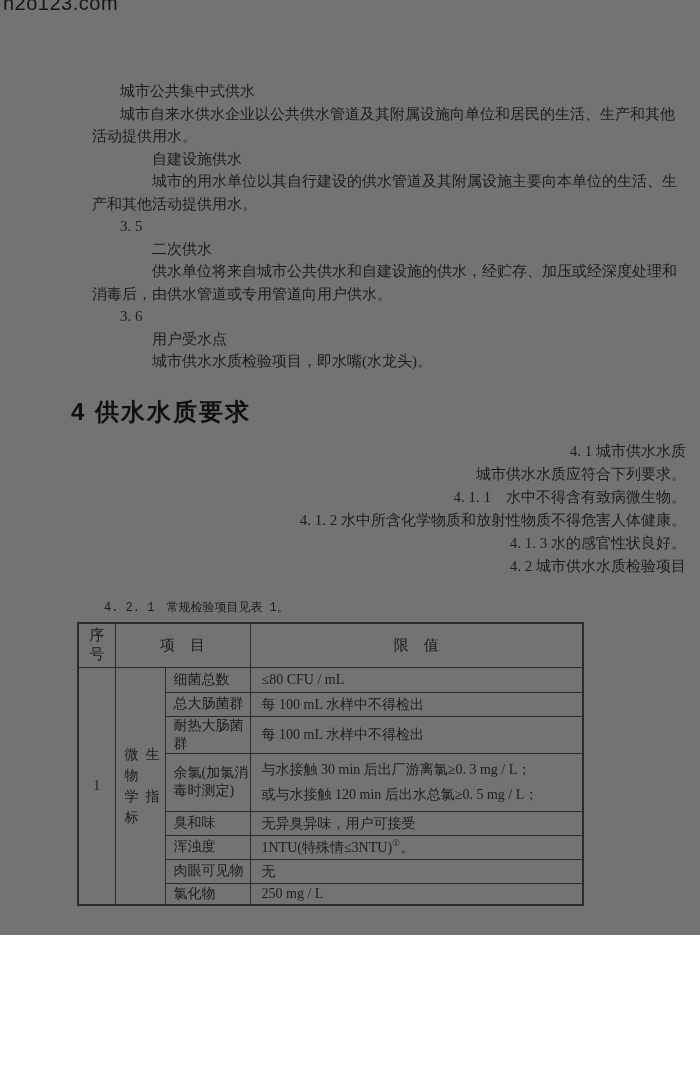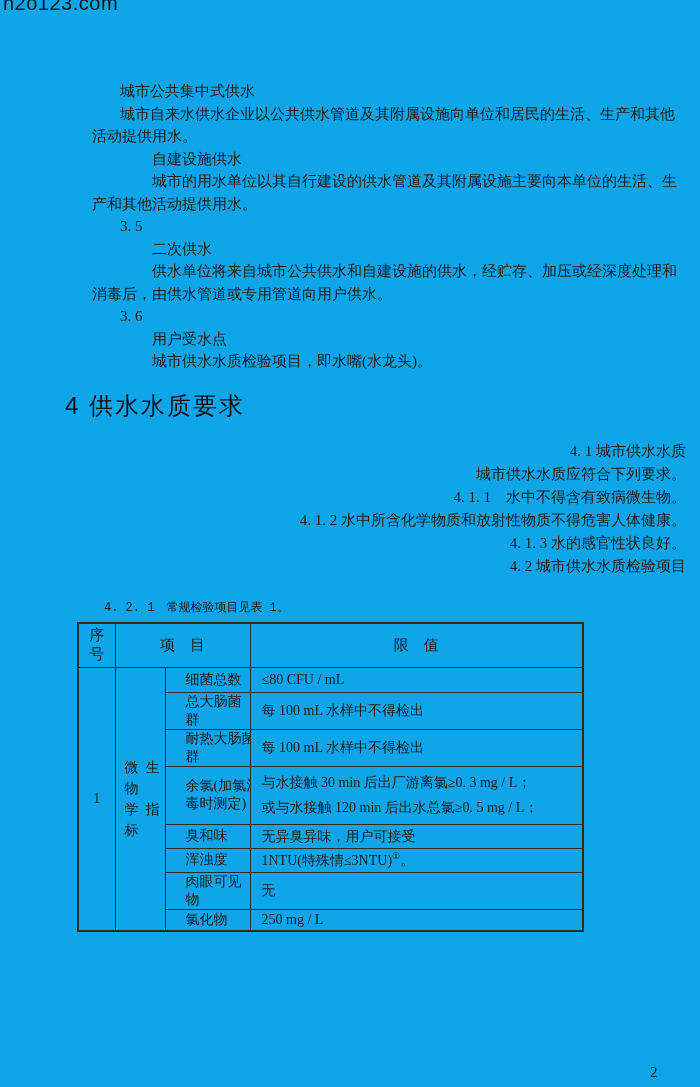--- a/index.html
+++ b/index.html
@@ -1,52 +1,52 @@
 <!DOCTYPE html>
 <html><head>
 <meta charset="utf-8">
 <style>
   html,body { margin:0; padding:0; background:#ffffff; }
   .page {
-    position:relative; width:700px; height:1087px;
-    background:#0ea5e9; overflow:hidden;
+    position:relative; width:700px; height:935px;
+    background:#737373; overflow:hidden;
     font-family:"Liberation Serif","DejaVu Serif",serif;
     color:#1c1c1c;
   }
   .watermark {
     position:absolute; top:-8px; left:3px;
     font-family:"Liberation Sans","DejaVu Sans",sans-serif;
     font-size:20px; color:#161616; letter-spacing:0.5px;
   }
   .sec3 { position:absolute; top:80px; left:92px; width:610px; font-size:15px; }
   .sec3 .ln { height:22.5px; line-height:22.5px; white-space:nowrap; }
   .sec4 { position:absolute; top:440px; left:76px; width:610px; font-size:15px;text-align:right; }
   .sec4 .ln { height:23px; line-height:23px; white-space:nowrap; }
   .ind1 { padding-left:28px; }
   .ind2 { padding-left:60px; }
   .heading {
-    position:absolute; top:388px; left:63px; margin:2px;
+    position:absolute; top:388px; left:63px; margin:8px;
     font-family:"Liberation Sans","DejaVu Sans",sans-serif;
-    font-size:24px; font-weight:normal; letter-spacing:2px; color:#101010;
+    font-size:24px; font-weight:bold; letter-spacing:2px; color:#101010;
   }
   .intro { position:absolute; top:599px; left:104px; font-size:12px; white-space:nowrap;font-family:Liberation Mono, monospace; }
   table.qtable {
     position:absolute; top:622px; left:77px; width:505px;
     border-collapse:collapse; table-layout:fixed;
     border:2px solid #2b2b2b; font-size:14px;
   }
   .qtable th, .qtable td {
     border:1px solid #2b2b2b; padding:0; font-weight:normal;
     vertical-align:middle; overflow:hidden;
   }
   .qtable thead th { text-align:center; font-size:15px; line-height:19px; }
   .pre { white-space:pre; }
   td.seq { text-align:center; font-size:14px; }
   td.cat { padding-left:9px; line-height:21px; font-size:14px; }
-  td.item { padding-left:20px; line-height:18px; }
+  td.item { padding-left:8px; line-height:18px; }
   td.limit { padding-left:11px; line-height:19px; }
   td.lh25 { line-height:25px; }
   sup.fn { font-size:9px; vertical-align:super; line-height:0; }
   .pagenum { position:absolute; top:1064px; left:650px; font-size:15px; }
 </style>
 </head>
 <body>
 
 <div class="page">
 

